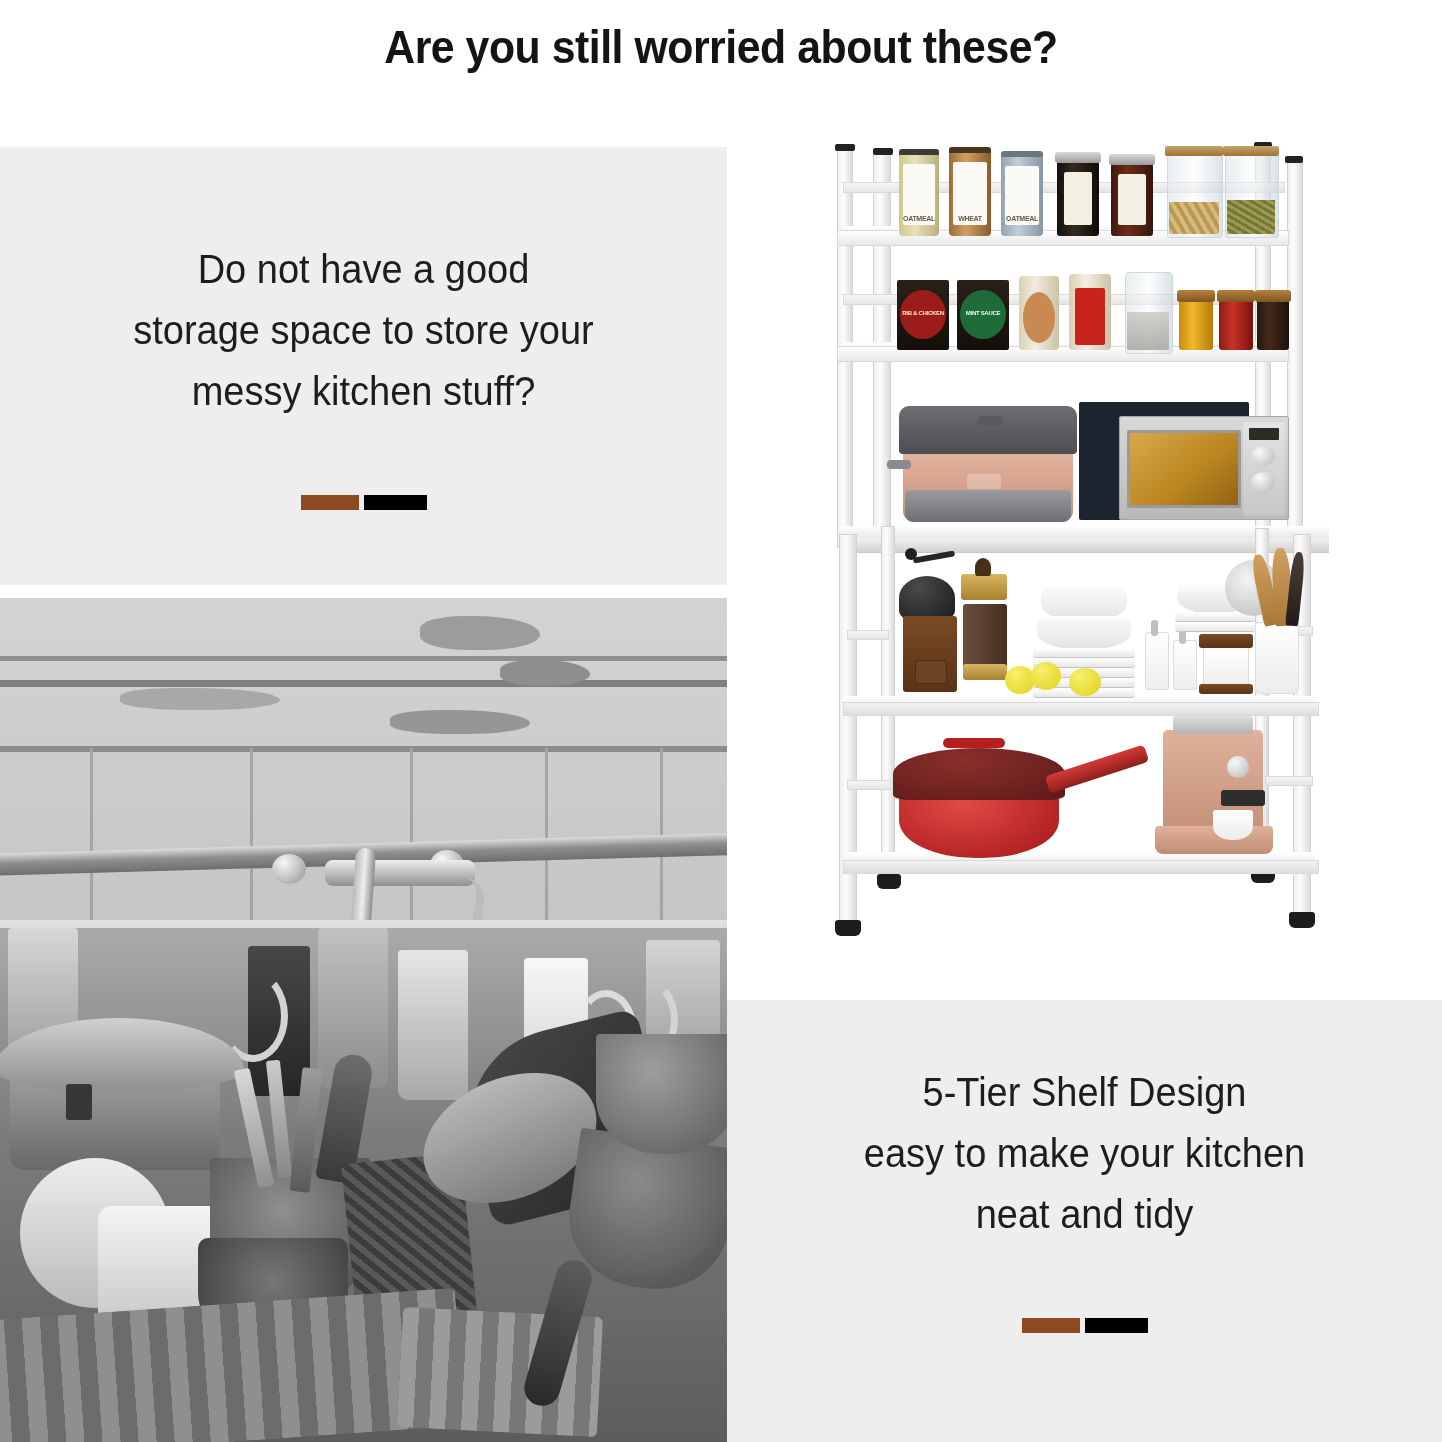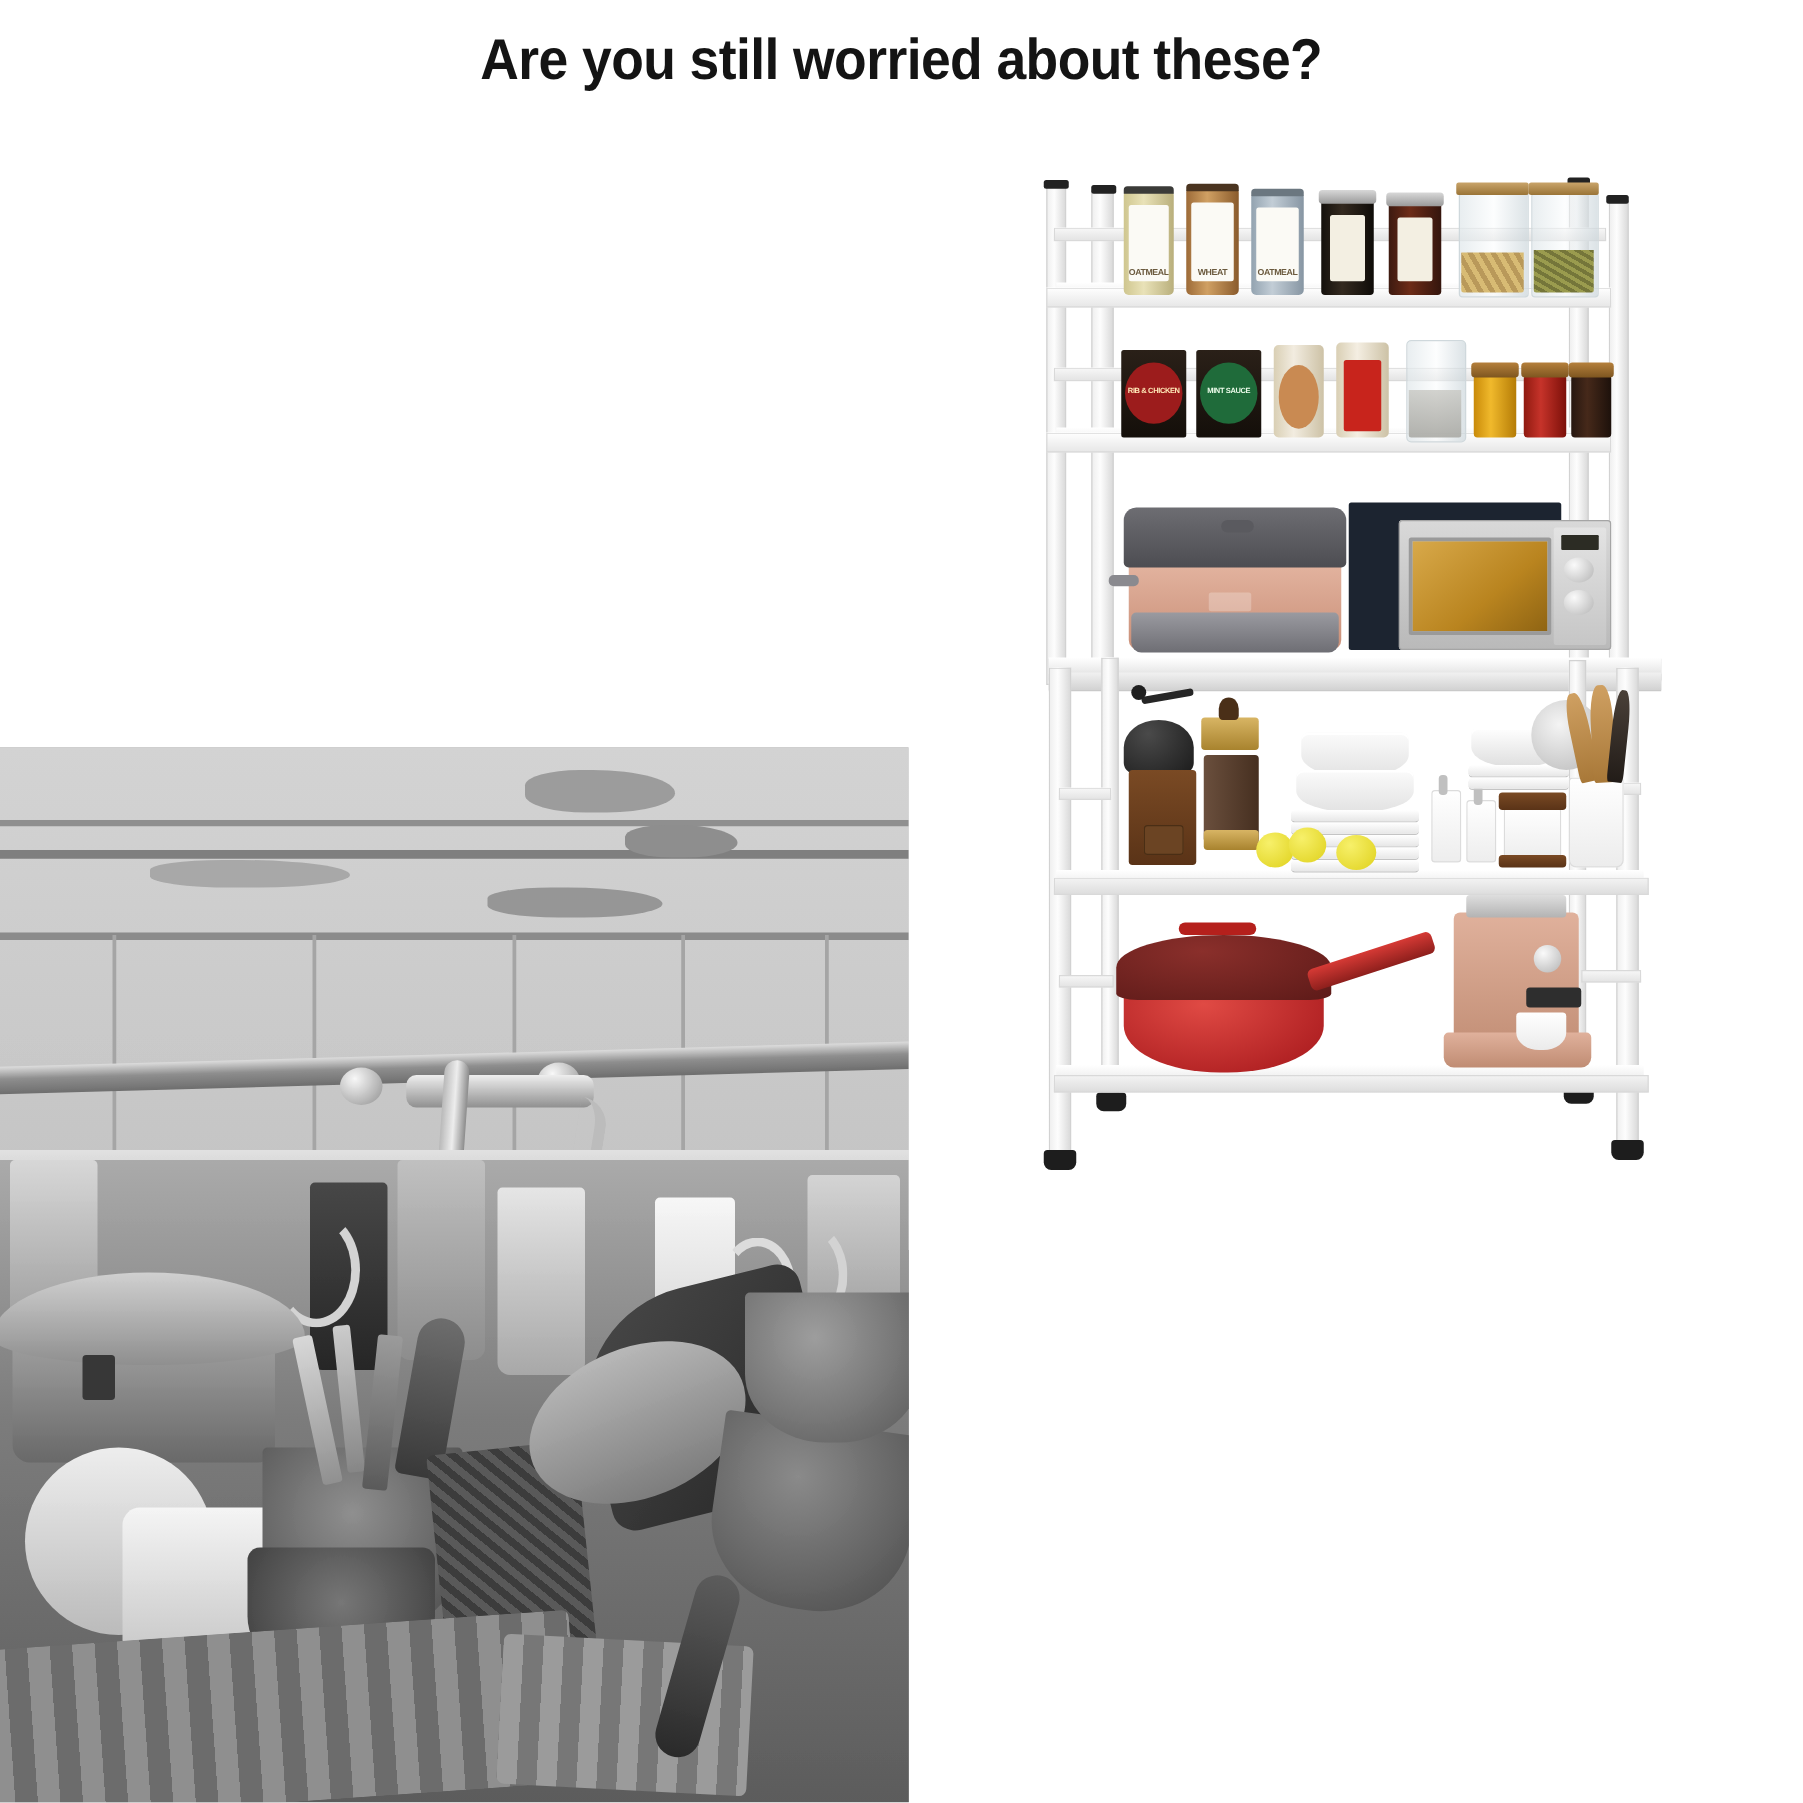--- a/index.html
+++ b/index.html
@@ -162,20 +162,32 @@
   .espresso{position:absolute;background:linear-gradient(#e0b19c,#c08c73);border-radius:5px;}
   .cupsmall{position:absolute;background:linear-gradient(#ffffff,#ebebeb);border-radius:3px 3px 46% 46%;}
 </style>
 </head>
 <body>
 
 <div class="page">
 
   <div class="headline">Are you still worried about these?</div>
 
+  <div class="panel-gray" id="copy-top">
+    <div class="copy-inner">
+      <div>Do not have a good</div>
+      <div>storage space to store your</div>
+      <div>messy kitchen stuff?</div>
+    </div>
+    <div class="rule">
+      <div class="seg brown"></div>
+      <div class="seg gap"></div>
+      <div class="seg black"></div>
+    </div>
+  </div>
 
   <div id="sink-photo">
     <div class="tilewall"></div>
     <div class="grout-h" style="top:58px;"></div>
     <div class="grout-h" style="top:82px;height:7px;background:#7f7f7f;"></div>
     <div class="grout-h" style="top:148px;height:6px;background:#8a8a8a;"></div>
     <div class="grout-v" style="left:90px;top:150px;height:180px;"></div>
     <div class="grout-v" style="left:250px;top:150px;height:180px;"></div>
     <div class="grout-v" style="left:410px;top:150px;height:180px;"></div>
     <div class="grout-v" style="left:545px;top:150px;height:180px;"></div>
@@ -388,14 +400,26 @@
     <div class="panhandle" style="left:318px;top:630px;width:104px;height:18px;transform:rotate(-18deg);"></div>
 
     <div class="espresso" style="left:436px;top:600px;width:100px;height:118px;"></div>
     <div class="espresso" style="left:428px;top:696px;width:118px;height:28px;border-radius:4px 4px 8px 8px;"></div>
     <div class="cooker-dark" style="left:446px;top:586px;width:80px;height:18px;background:linear-gradient(#dedede,#b3b3b3);border-radius:3px;"></div>
     <div class="knob" style="left:500px;top:626px;width:22px;height:22px;"></div>
     <div class="cooker-dark" style="left:494px;top:660px;width:44px;height:16px;background:#2e2e2e;border-radius:3px;"></div>
     <div class="cupsmall" style="left:486px;top:680px;width:40px;height:30px;"></div>
   </div>
 
+  <div class="panel-gray" id="copy-bottom">
+    <div class="copy-inner">
+      <div>5-Tier Shelf Design</div>
+      <div>easy to make your kitchen</div>
+      <div>neat and tidy</div>
+    </div>
+    <div class="rule">
+      <div class="seg brown"></div>
+      <div class="seg gap"></div>
+      <div class="seg black"></div>
+    </div>
+  </div>
 
 </div>
 
 </body></html>

